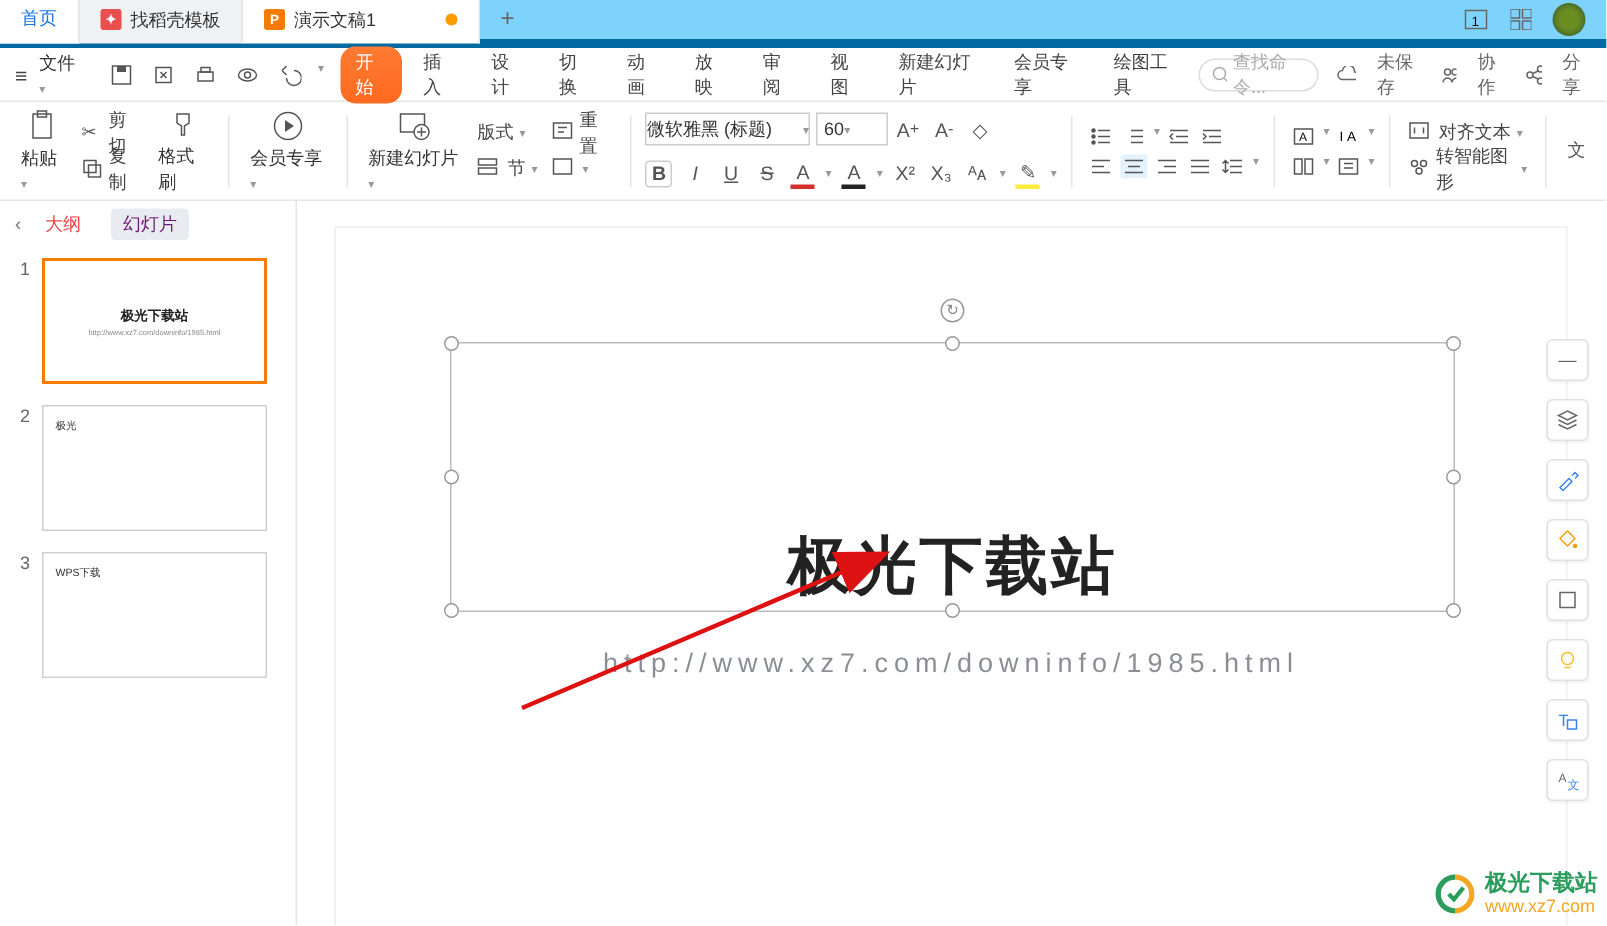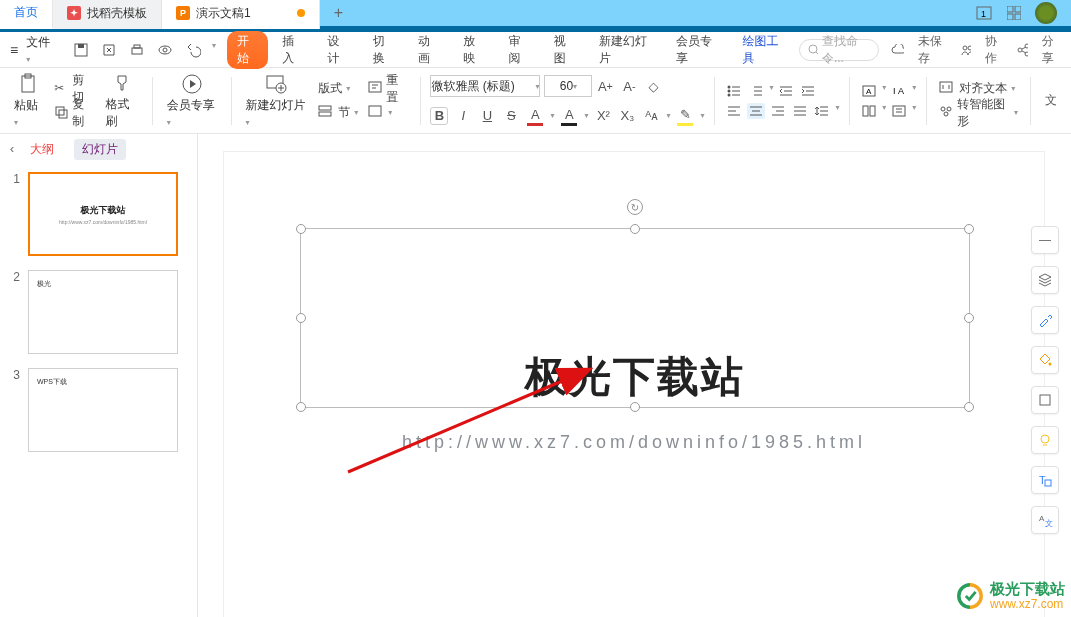--- a/index.html
+++ b/index.html
@@ -17,33 +17,33 @@
 .win-ico{width:18px;height:18px;display:flex;align-items:center;justify-content:center;color:#666}
 .avatar{width:22px;height:22px;border-radius:50%;background:radial-gradient(circle,#6b8e23 40%,#2f4f2f)}
 .menubar{height:36px;border-bottom:1px solid #e5e5e5;display:flex;align-items:center;padding:0 10px;gap:4px}
 .hamburger{font-size:14px;color:#444}
 .file-menu{color:#333;padding:0 4px}
 .dd{color:#999;font-size:8px}
 .qat{display:flex;gap:10px;margin-left:10px}
 .qat-ico{width:18px;height:18px;color:#555;display:flex;align-items:center;justify-content:center}
 .pill{background:linear-gradient(#ff7a33,#ff6a1f);color:#fff;border-radius:10px;padding:2px 10px;margin-left:7px}
 .menu-item{padding:0 10px;color:#444}
-.menu-item.active{color:#1d4ed8}
+.menu-item.active{color:#404040}
 .menubar-right{margin-left:auto;display:flex;align-items:center;gap:12px}
 .search-box{width:90px;height:22px;border:1px solid #ddd;border-radius:11px;display:flex;align-items:center;padding:0 8px;color:#aaa;gap:4px}
 .cloud-status{display:flex;align-items:center;gap:14px;color:#666}
 .ribbon{height:66px;border-bottom:1px solid #e5e5e5;display:flex;align-items:center;padding:2px 10px;gap:6px}
 .rbtn-lg{display:flex;flex-direction:column;align-items:center;gap:2px;padding:0 4px}
 .rbtn-lg .ico{width:22px;height:22px;color:#555;display:flex;align-items:center;justify-content:center}
 .rbtn-sm-col{display:flex;flex-direction:column;gap:4px}
 .rbtn-sm{display:flex;align-items:center;gap:4px;height:20px;padding:0 2px;font-size:12px;color:#444}
 .rbtn-sm .ico{width:16px;height:16px;color:#555}
 .sep{width:1px;height:48px;background:#e5e5e5;margin:0 4px}
 .font-sel{width:110px;height:22px;border:1px solid #ccc;display:flex;align-items:center;padding:0 0;font-size:12px;justify-content:space-between}
-.fsize-sel{width:48px;height:22px;border:1px solid #ccc;display:flex;align-items:center;padding:0 4px;justify-content:center}
+.fsize-sel{width:48px;height:22px;border:1px solid #ccc;display:flex;align-items:center;padding:0 4px;justify-content:flex-start}
 .fmt-row{display:flex;gap:6px;align-items:center;margin-top:4px}
 .fmt-ico{width:18px;height:18px;display:flex;align-items:center;justify-content:center;color:#555;font-size:13px}
 .fmt-ico.bold{border:1px solid #ccc;border-radius:3px;font-weight:bold}
 .colorbar{width:16px;height:3px;display:block}
 .stack{display:flex;flex-direction:column;align-items:center}
 .inc-dec{display:flex;gap:6px}
 .align-grid{display:flex;flex-direction:column;gap:4px}
 .align-row{display:flex;gap:4px}
 .ag-ico{width:18px;height:16px;display:flex;align-items:center;justify-content:center;color:#555}
 .workarea{display:flex;height:calc(100% - 134px);position:relative}

